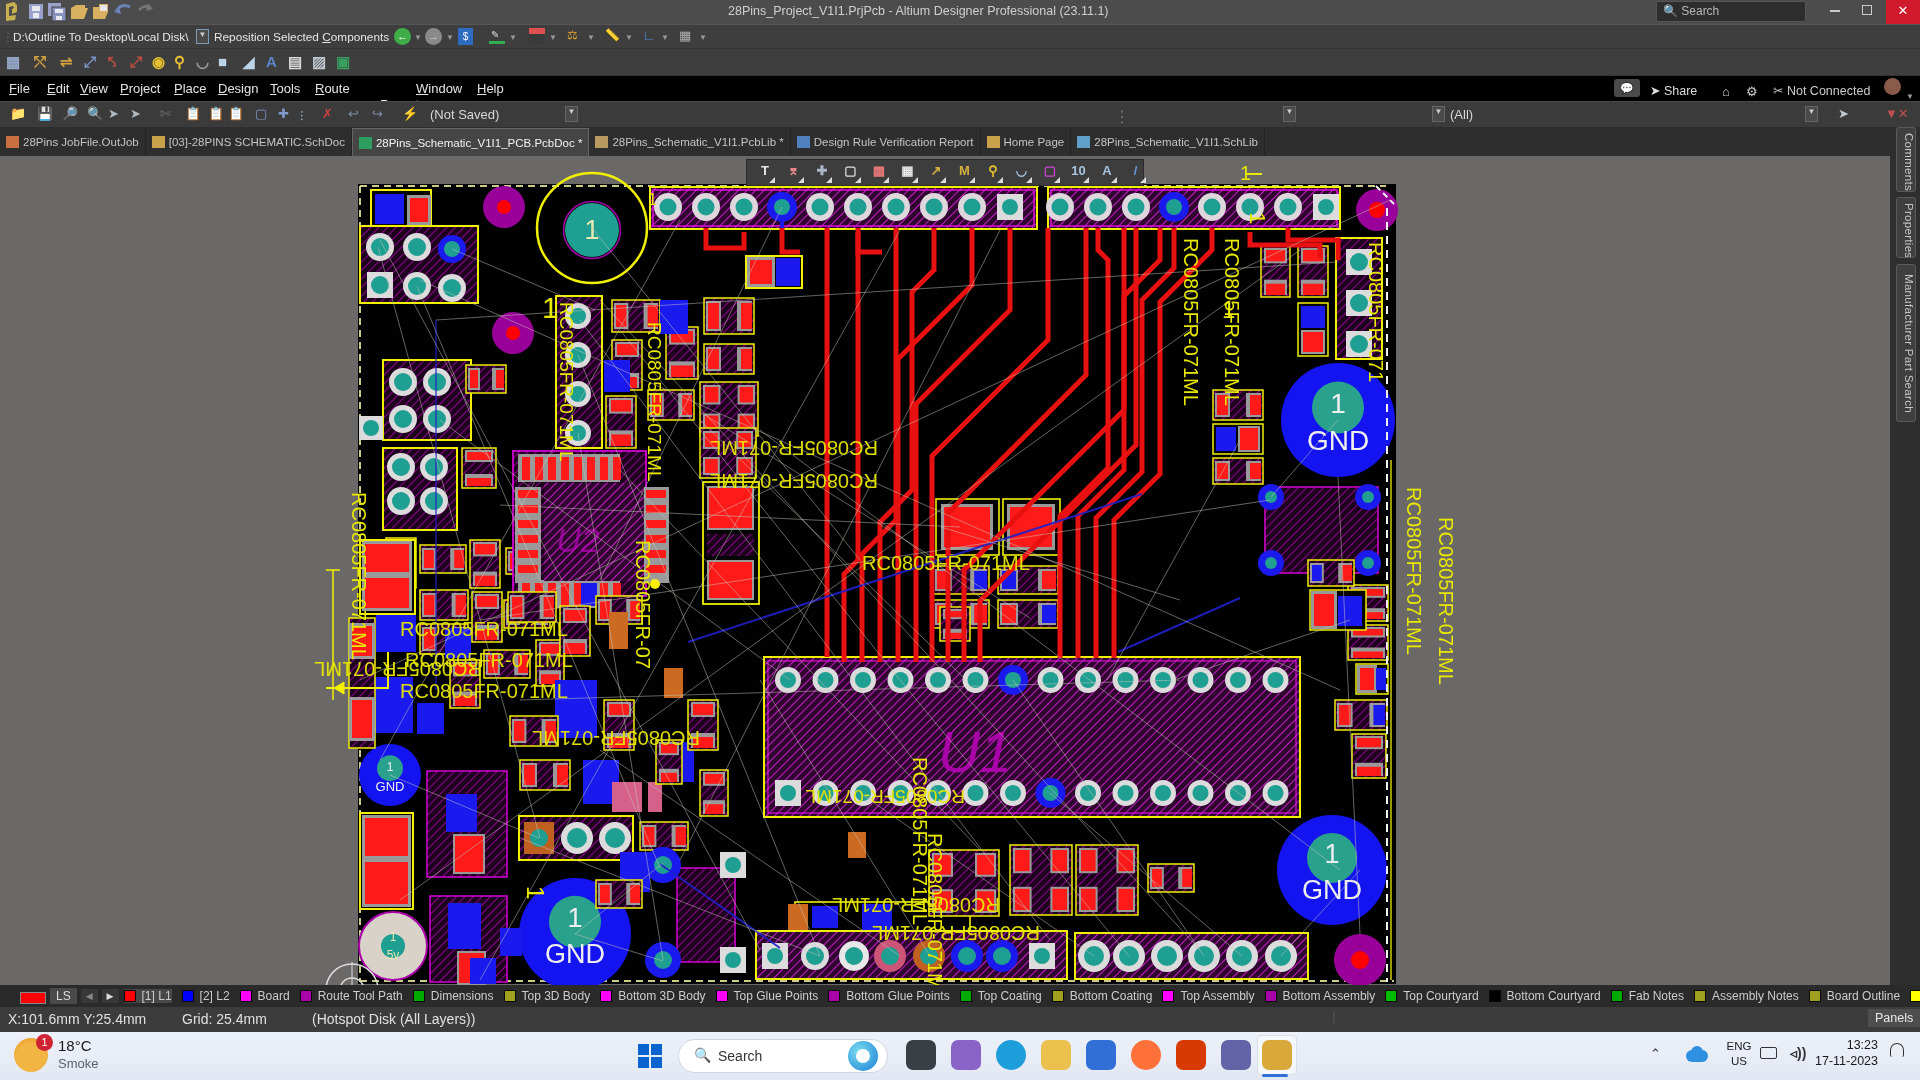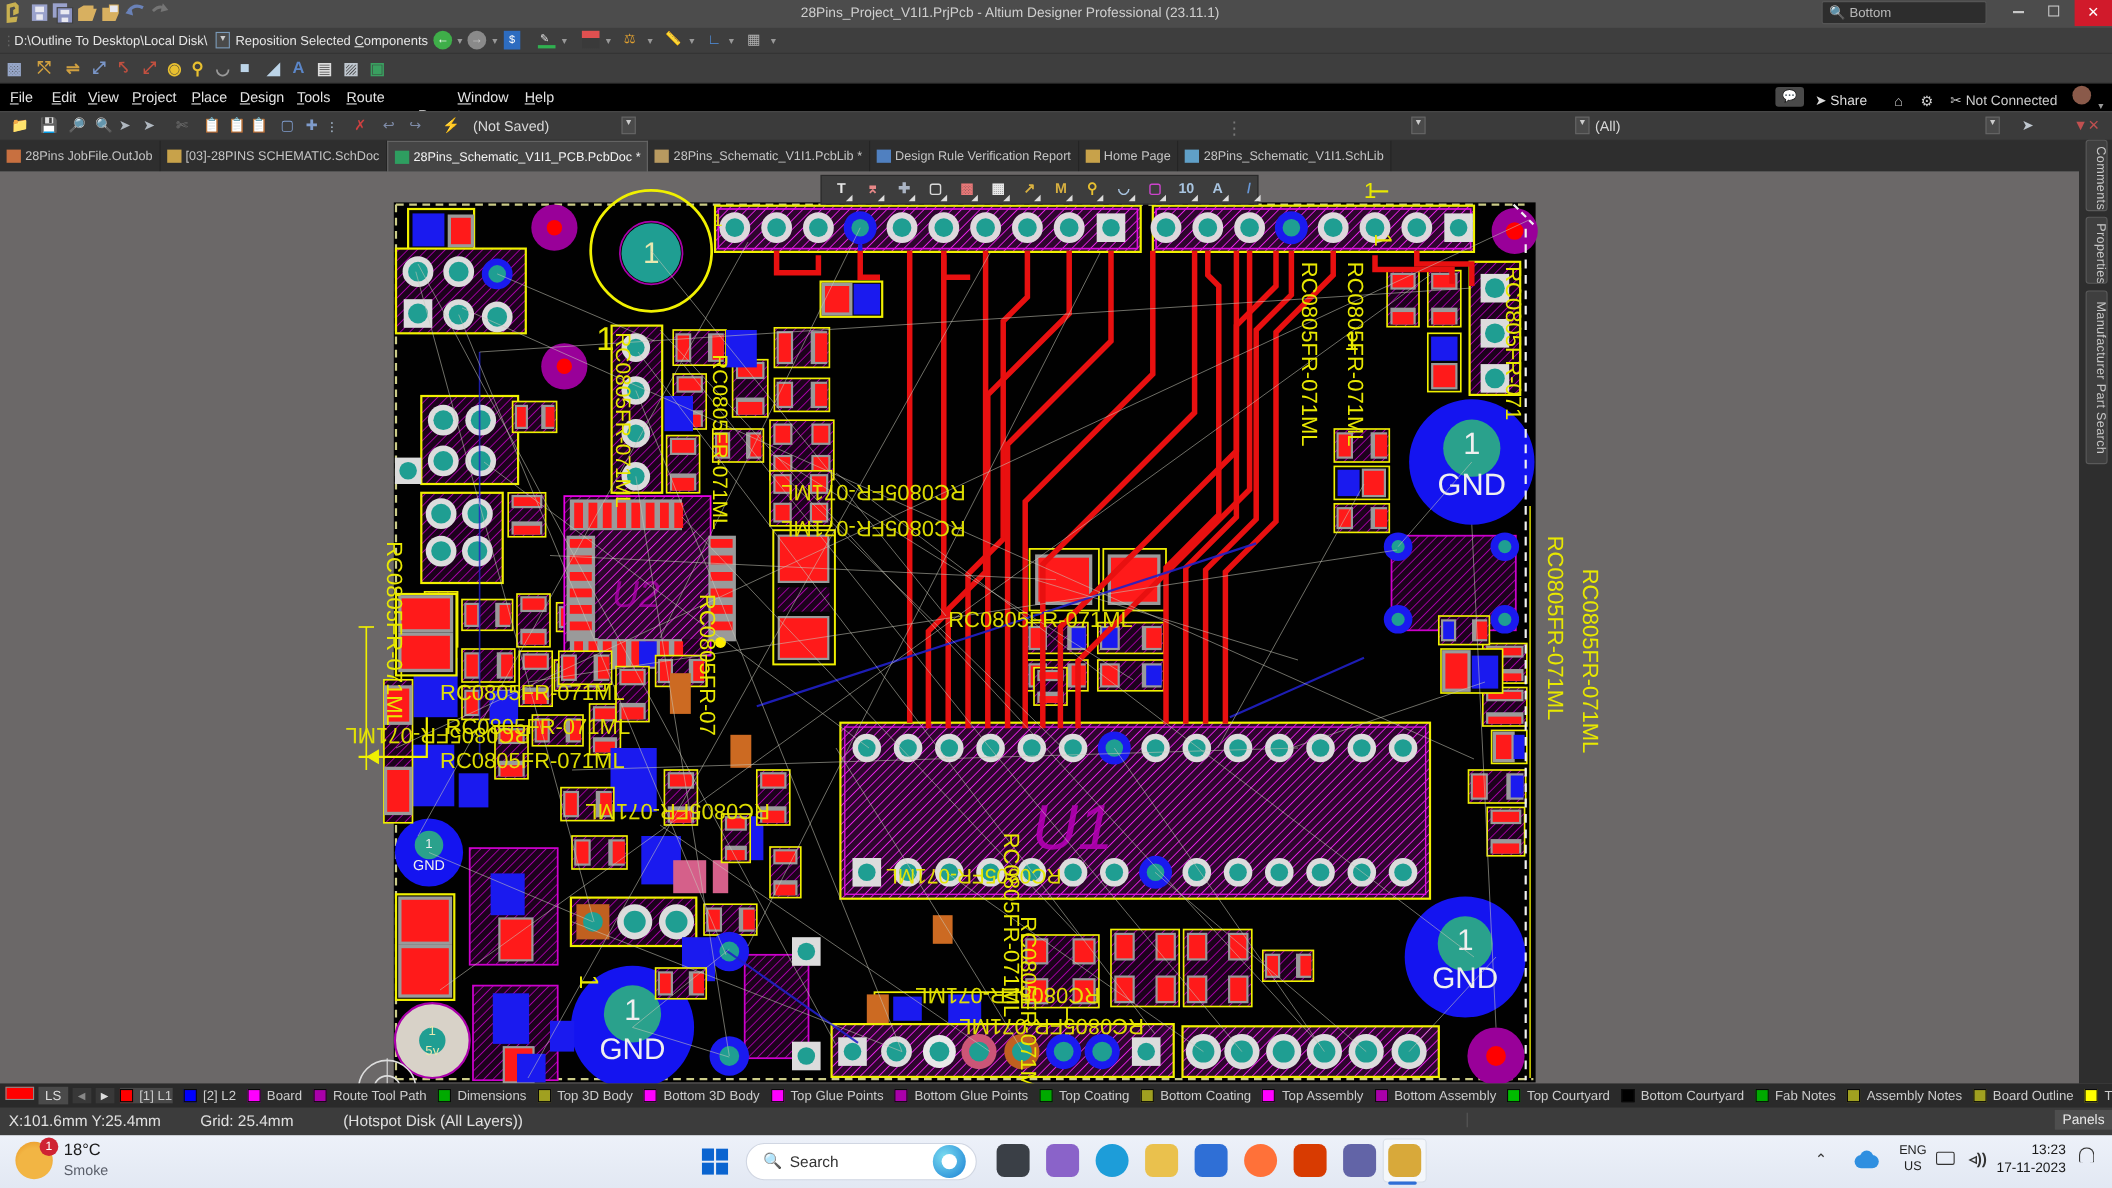--- a/index.html
+++ b/index.html
@@ -35,21 +35,21 @@
       <rect x="56" y="16" width="6" height="4" fill="#e8e8f0"></rect>
   <path d="M71,8 L76,5 L85,5 L85,8 L88,8 L84,19 L71,19 Z" fill="#d8b060"></path>
   <path d="M93,7 L99,7 L99,4 L108,4 L108,12 L105,19 L93,19 Z" fill="#d8b060"></path>
       <rect x="100" y="5" width="7" height="6" fill="#e8e8f0"></rect>
   <path d="M130,7 Q122,3 117,10" fill="none" stroke="#6a82b8" stroke-width="3"></path>
       <path d="M121,14 L114,12 L119,6 Z" fill="#6a82b8"></path>
   <path d="M139,10 Q145,4 150,8" fill="none" stroke="#757575" stroke-width="2.5"></path>
       <path d="M148,3 L153,9 L146,11 Z" fill="#757575"></path>
  </svg>
  <span style="position:absolute;left:728px;top:4px;font-size:12.5px;color:#cfcfcf">28Pins_Project_V1I1.PrjPcb - Altium Designer Professional (23.11.1)</span>
- <span style="position:absolute;left:1656px;top:1px;width:150px;height:21px;background:#2d2d2d;border:1px solid #555;border-radius:2px;color:#b8b8b8;font-size:12px;padding:2px 6px">🔍 Bottom</span>
+ <span style="position:absolute;left:1656px;top:1px;width:150px;height:21px;background:#2d2d2d;border:1px solid #555;border-radius:2px;color:#b8b8b8;font-size:12px;padding:2px 6px">🔍 Search</span>
  <span style="position:absolute;left:1830px;top:10px;width:10px;height:2px;background:#c8c8c8"></span>
  <span style="position:absolute;left:1862px;top:5px;width:10px;height:10px;border:1.5px solid #c8c8c8"></span>
  <span style="position:absolute;left:1886px;top:0;width:34px;height:24px;background:#d11a2b;color:#fff;text-align:center;line-height:22px;font-size:13px">✕</span>
 </div>
 
 <div class="bar" id="row2" style="color:#e6e6e6;font-size:11.8px">
  <span style="position:absolute;left:2px;top:5px;color:#666">⋮</span>
  <span style="position:absolute;left:13px;top:5px">D:\Outline To Desktop\Local Disk\</span>
  <span style="position:absolute;left:196px;top:4px;width:13px;height:15px;background:#4a4a4a;border:1px solid #7a9ab8;color:#ccc;font-size:8px;text-align:center">▼</span>
  <span style="position:absolute;left:214px;top:5px">Reposition Selected <span class="u">C</span>omponents</span>
@@ -930,21 +930,21 @@
       <span style="position:absolute;left:392.5px;top:17px;width:0;height:0;border-left:6px solid transparent;border-bottom:6px solid #dcdcdc"></span>
     </div>
 
 <div style="position:absolute;left:1890px;top:-28px;width:30px;height:857px;background:#2e2e2e"></div>
 <div class="vtab" style="top:-29px;height:65px">Comments</div>
 <div class="vtab" style="top:41px;height:61px">Properties</div>
 <div class="vtab" style="top:108px;height:158px">Manufacturer Part Search</div>
 
 </div>
 <div class="bar" id="layerbar">
-    <span style="display:inline-flex;align-items:flex-start;margin-left:5px">
+    <span style="display:inline-flex;align-items:flex-end;margin-left:20px">
       <span style="width:26px;height:12px;background:#ff0000;border:1px solid #888"></span>
       <span style="color:#ddd;font-size:12px;background:#4a4a4a;padding:1px 6px;margin-left:4px">LS</span>
     </span>
     <span style="color:#888;font-size:9px;margin:0 4px;background:#383838;padding:2px 5px">◀</span>
     <span style="color:#ddd;font-size:9px;background:#383838;padding:2px 5px">▶</span>
     <span class="litem" style="background:#484848;"><span class="sq" style="background:#ff0000"></span>[1] L1</span>
     <span class="litem" style=""><span class="sq" style="background:#0000ff"></span>[2] L2</span>
     <span class="litem" style=""><span class="sq" style="background:#ff00ff"></span>Board</span>
     <span class="litem" style=""><span class="sq" style="background:#aa00aa"></span>Route Tool Path</span>
     <span class="litem" style=""><span class="sq" style="background:#00aa00"></span>Dimensions</span>

